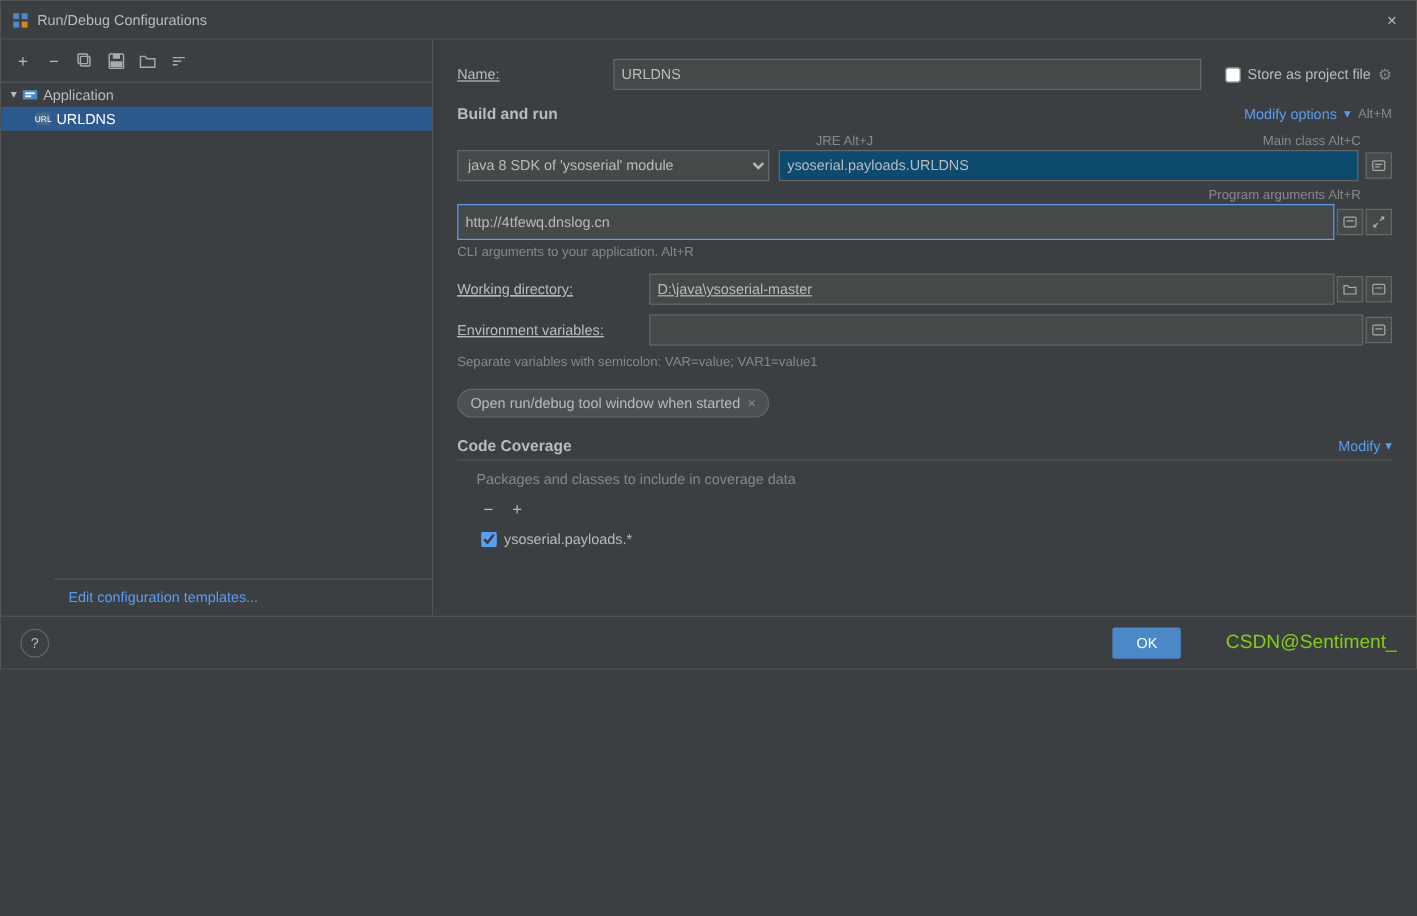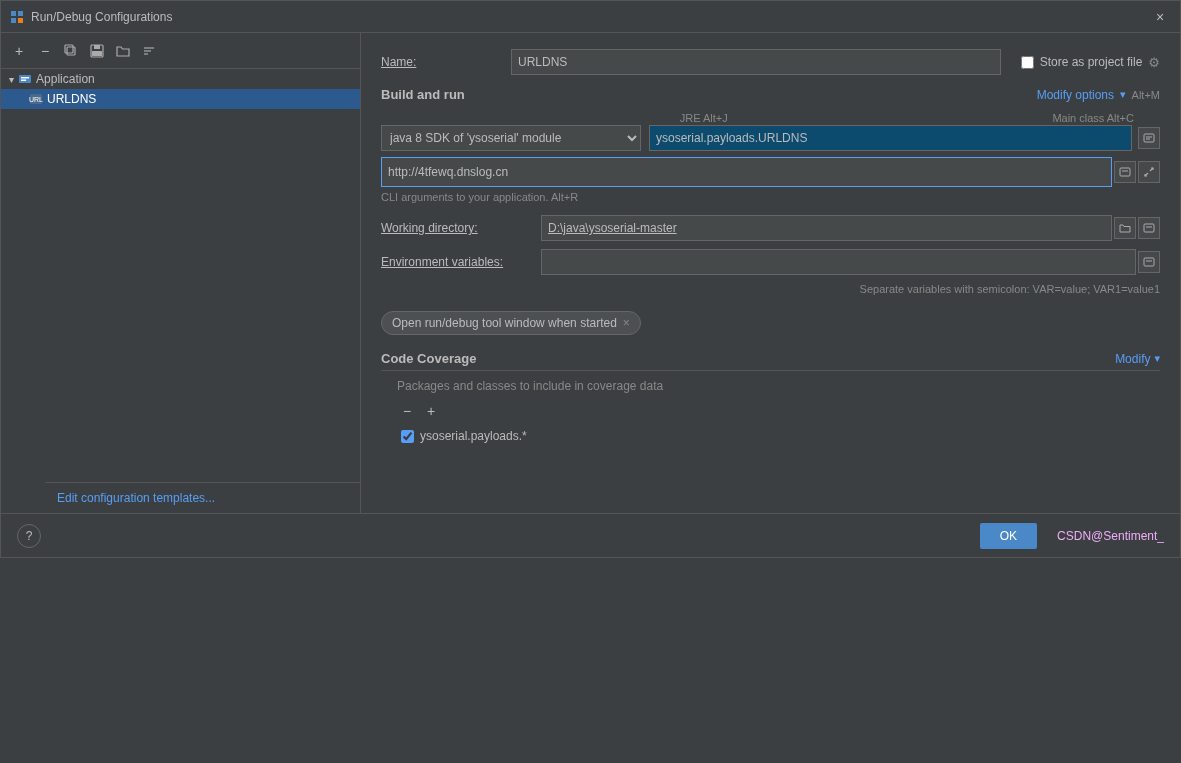--- a/index.html
+++ b/index.html
@@ -229,21 +229,21 @@
       background: #45494a;
       border: 1px solid #666;
       color: #bbbbbb;
       padding: 3px 6px;
       font-size: 12px;
       height: 26px;
     }
     .sep-hint {
       color: #888;
       font-size: 11px;
-      text-align: right;
+      text-align: left;
       margin-bottom: 16px;
       margin-top: 4px;
     }
     .tag-row {
       display: flex;
       align-items: center;
       gap: 4px;
       margin-bottom: 16px;
     }
     .tag {
@@ -515,20 +515,23 @@
         <input class="main-class-input" type="text" value="ysoserial.payloads.URLDNS" style="flex: 1 1 0%; margin-left: 4px;">
         <div class="icon-btn" title="Browse file" style="margin-left:2px;">
           <svg width="12" height="12" viewBox="0 0 12 12" fill="none">
             <rect x="1" y="2" width="10" height="8" rx="1" stroke="#aaa" stroke-width="1" fill="none"></rect>
             <line x1="3" y1="5" x2="9" y2="5" stroke="#aaa" stroke-width="1"></line>
             <line x1="3" y1="7" x2="7" y2="7" stroke="#aaa" stroke-width="1"></line>
           </svg>
         </div>
       </div>
 
+      <div style="display:flex;justify-content:flex-end;margin-bottom:1px;">
+        <span style="color:#888;font-size:11px;margin-right:26px;">Program arguments Alt+R</span>
+      </div>
 
       <div class="prog-args-row">
         <input class="prog-args-input" type="text" value="http://4tfewq.dnslog.cn" style="flex: 1 1 0%;">
         <div class="row-with-icons" style="margin-left:2px;display:flex;gap:2px;">
           <div class="icon-btn">
             <svg width="12" height="12" viewBox="0 0 12 12" fill="none">
               <rect x="1" y="2" width="10" height="8" rx="1" stroke="#aaa" stroke-width="1" fill="none"></rect>
               <line x1="3" y1="5" x2="9" y2="5" stroke="#aaa" stroke-width="1"></line>
             </svg>
           </div>
@@ -605,16 +608,16 @@
       </div>
     </div>
   </div>
 
   <div class="bottom-bar">
     <div class="bottom-left">
       <div class="help-btn">?</div>
     </div>
     <div class="bottom-right">
       <button class="ok-btn">OK</button>
-      <span style="color:#f0abfc;font-size:12px;margin-left:4px;">CSDN@Sentiment_</span>
+      <span style="color:#84cc16;font-size:16px;margin-left:21px;">CSDN@Sentiment_</span>
     </div>
   </div>
 </div>
 
 </body></html>

